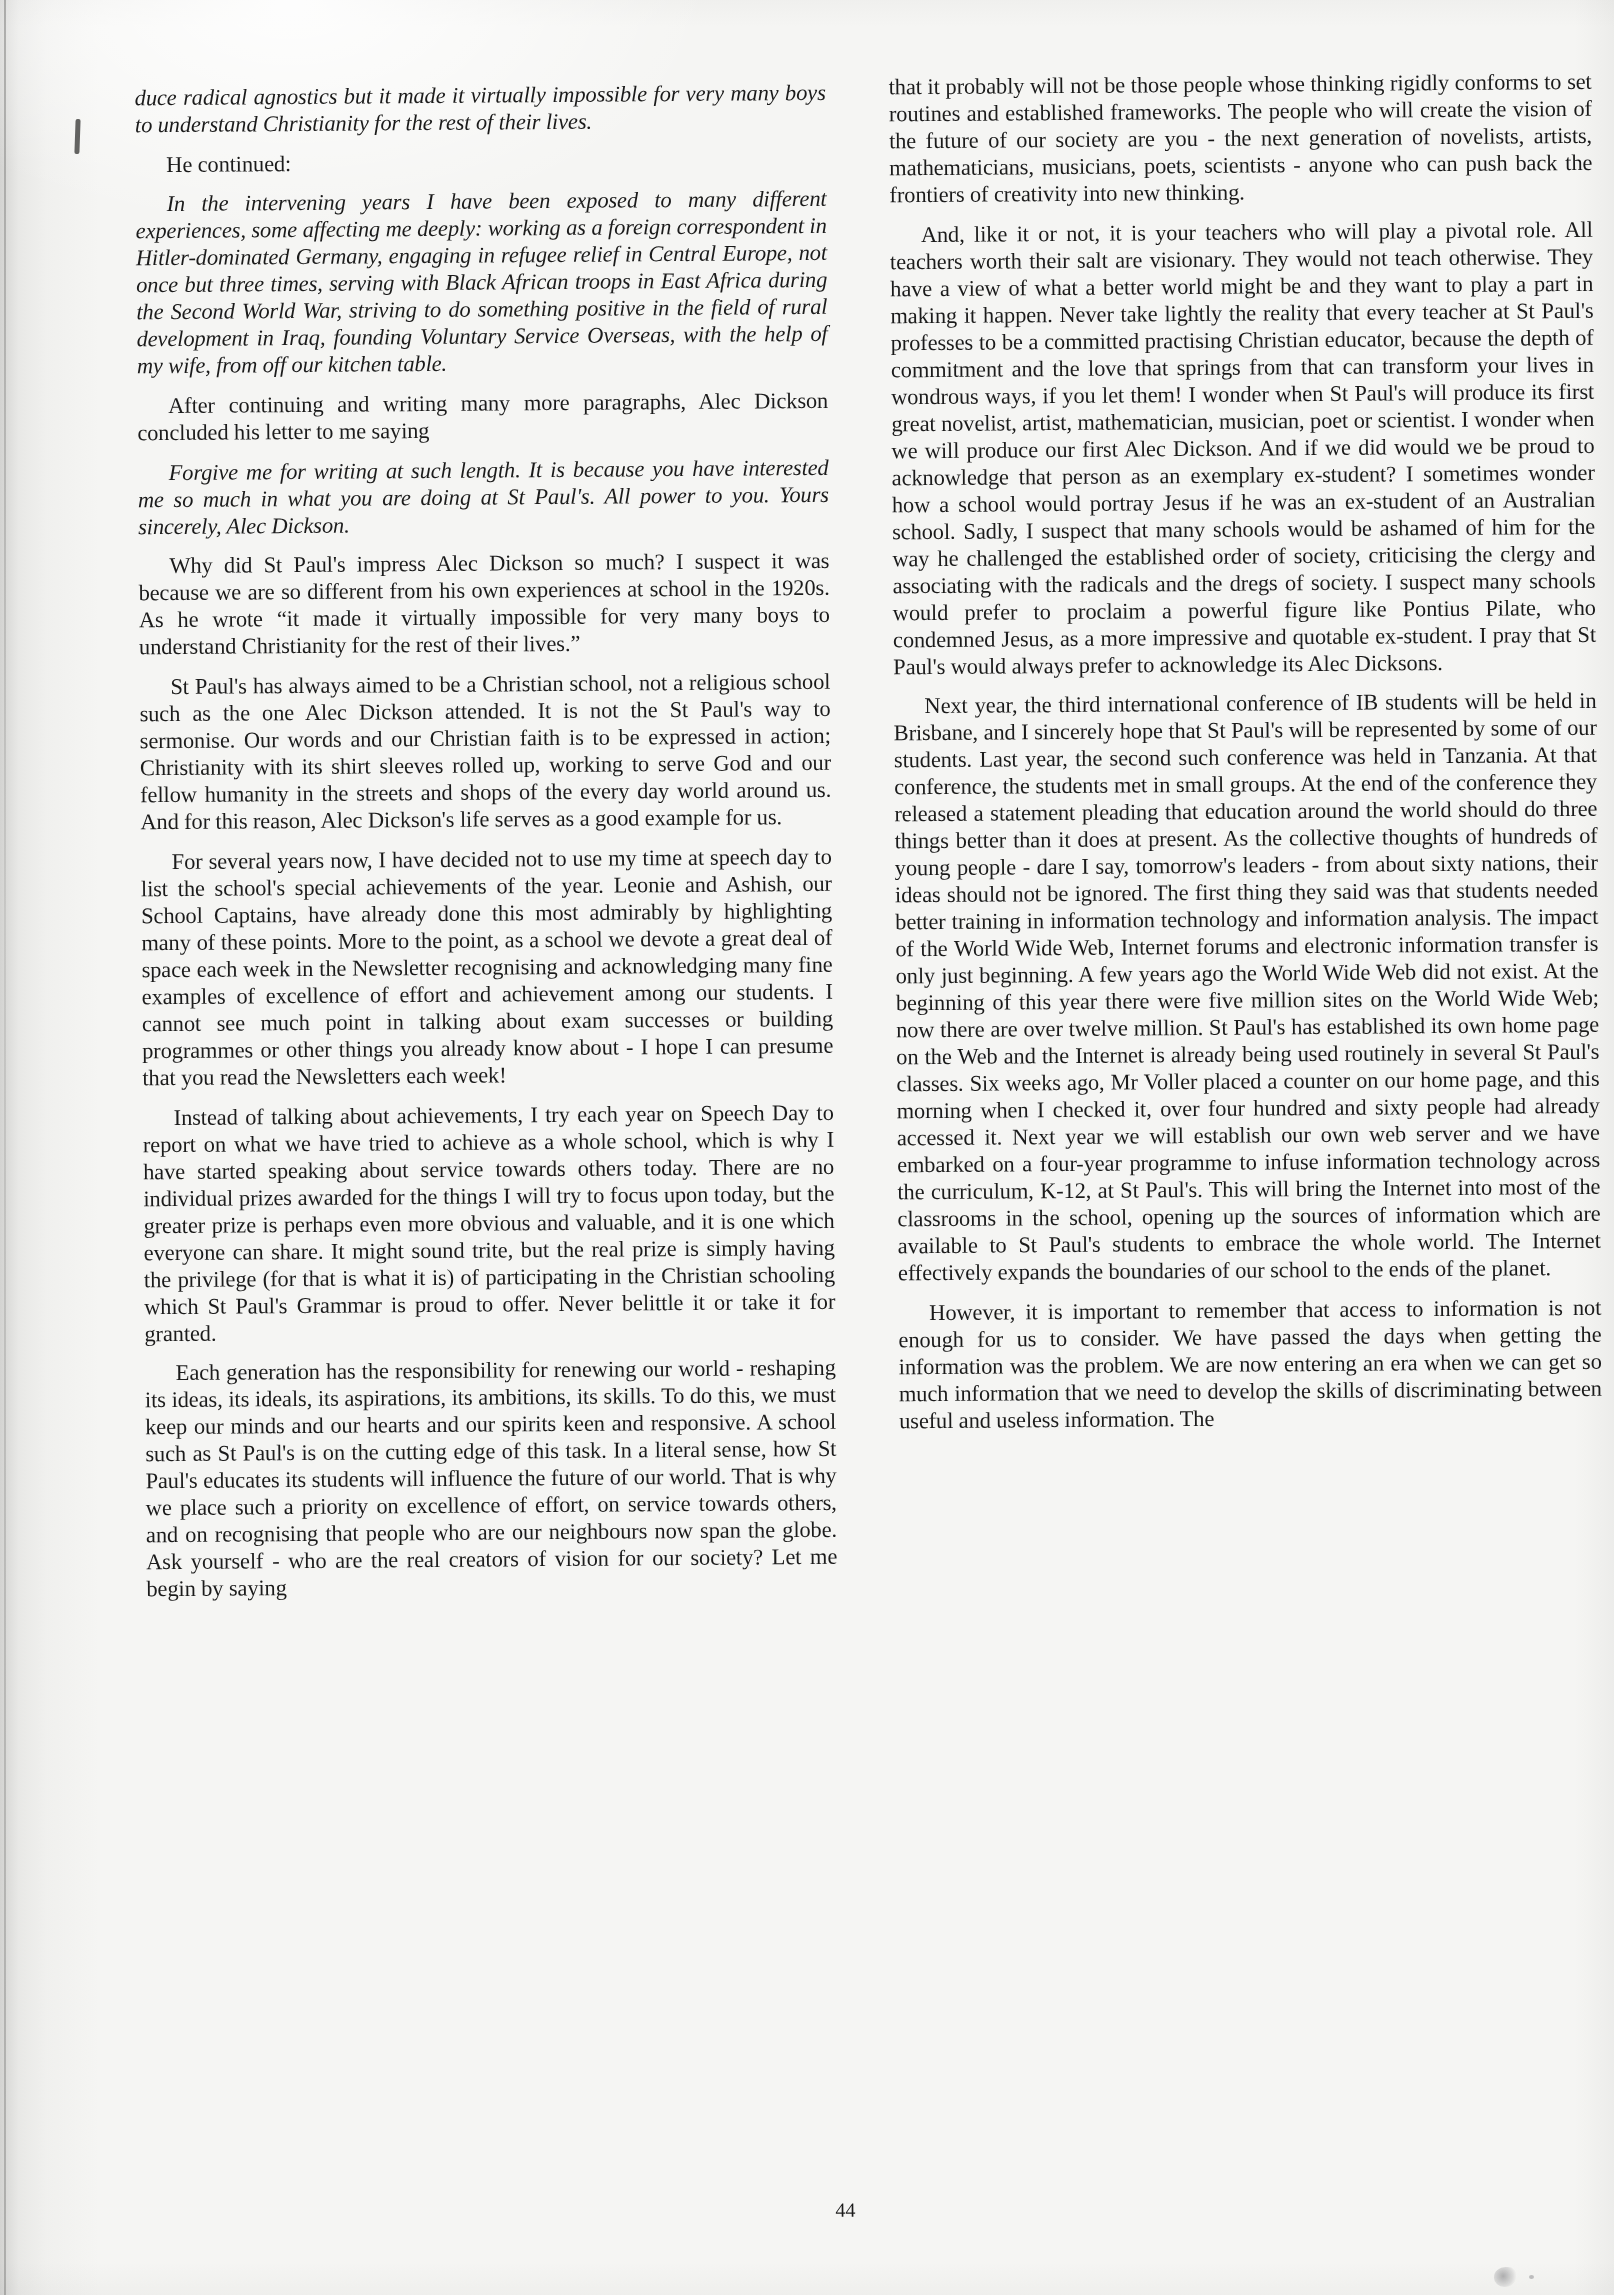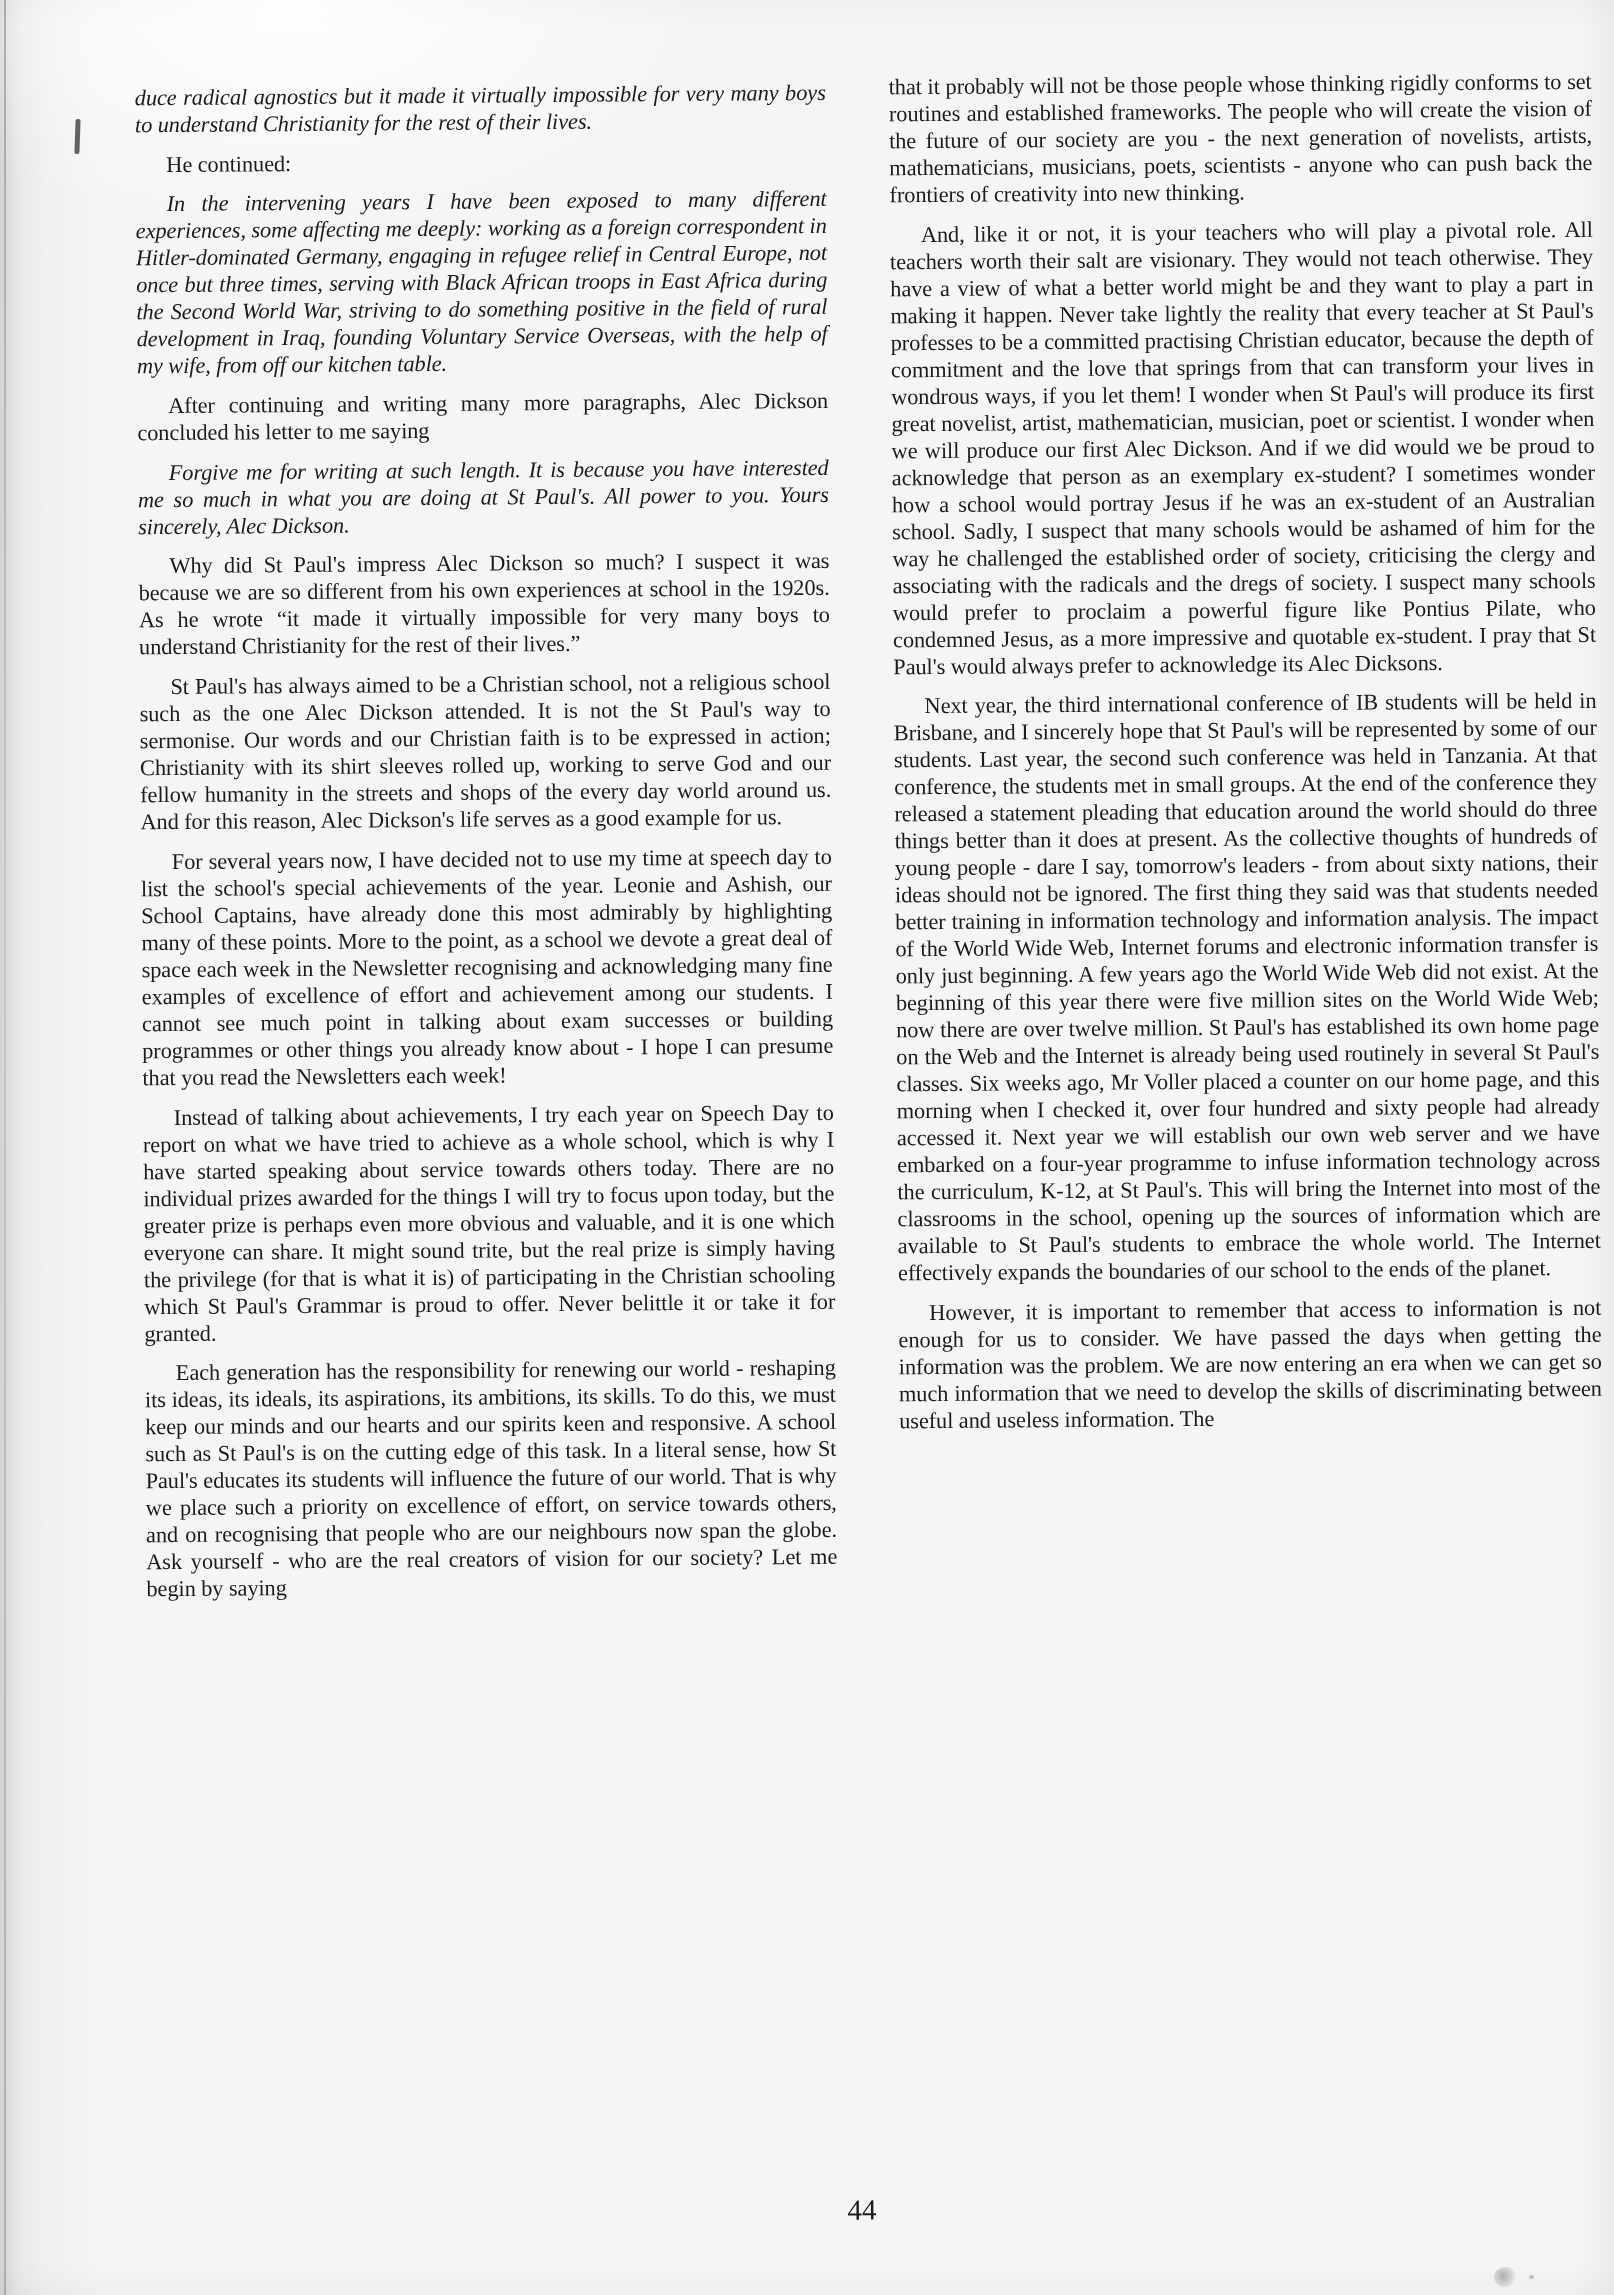--- a/index.html
+++ b/index.html
@@ -70,22 +70,22 @@
     text-indent: 0;
   }
   .column p.italic {
     font-style: italic;
   }
   .page-number {
     position: absolute;
     left: 827px;
     top: 2197px;
     width: 53px;
-    text-align: center;
-    font-size: 29px;
+    text-align: left;
+    font-size: 20px;
     line-height: 27px;
   }
   
   .artifact-dash {
     position: absolute;
     left: 75px;
     top: 119px;
     width: 4.7px;
     height: 35px;
     background: rgba(50,50,48,0.75);

